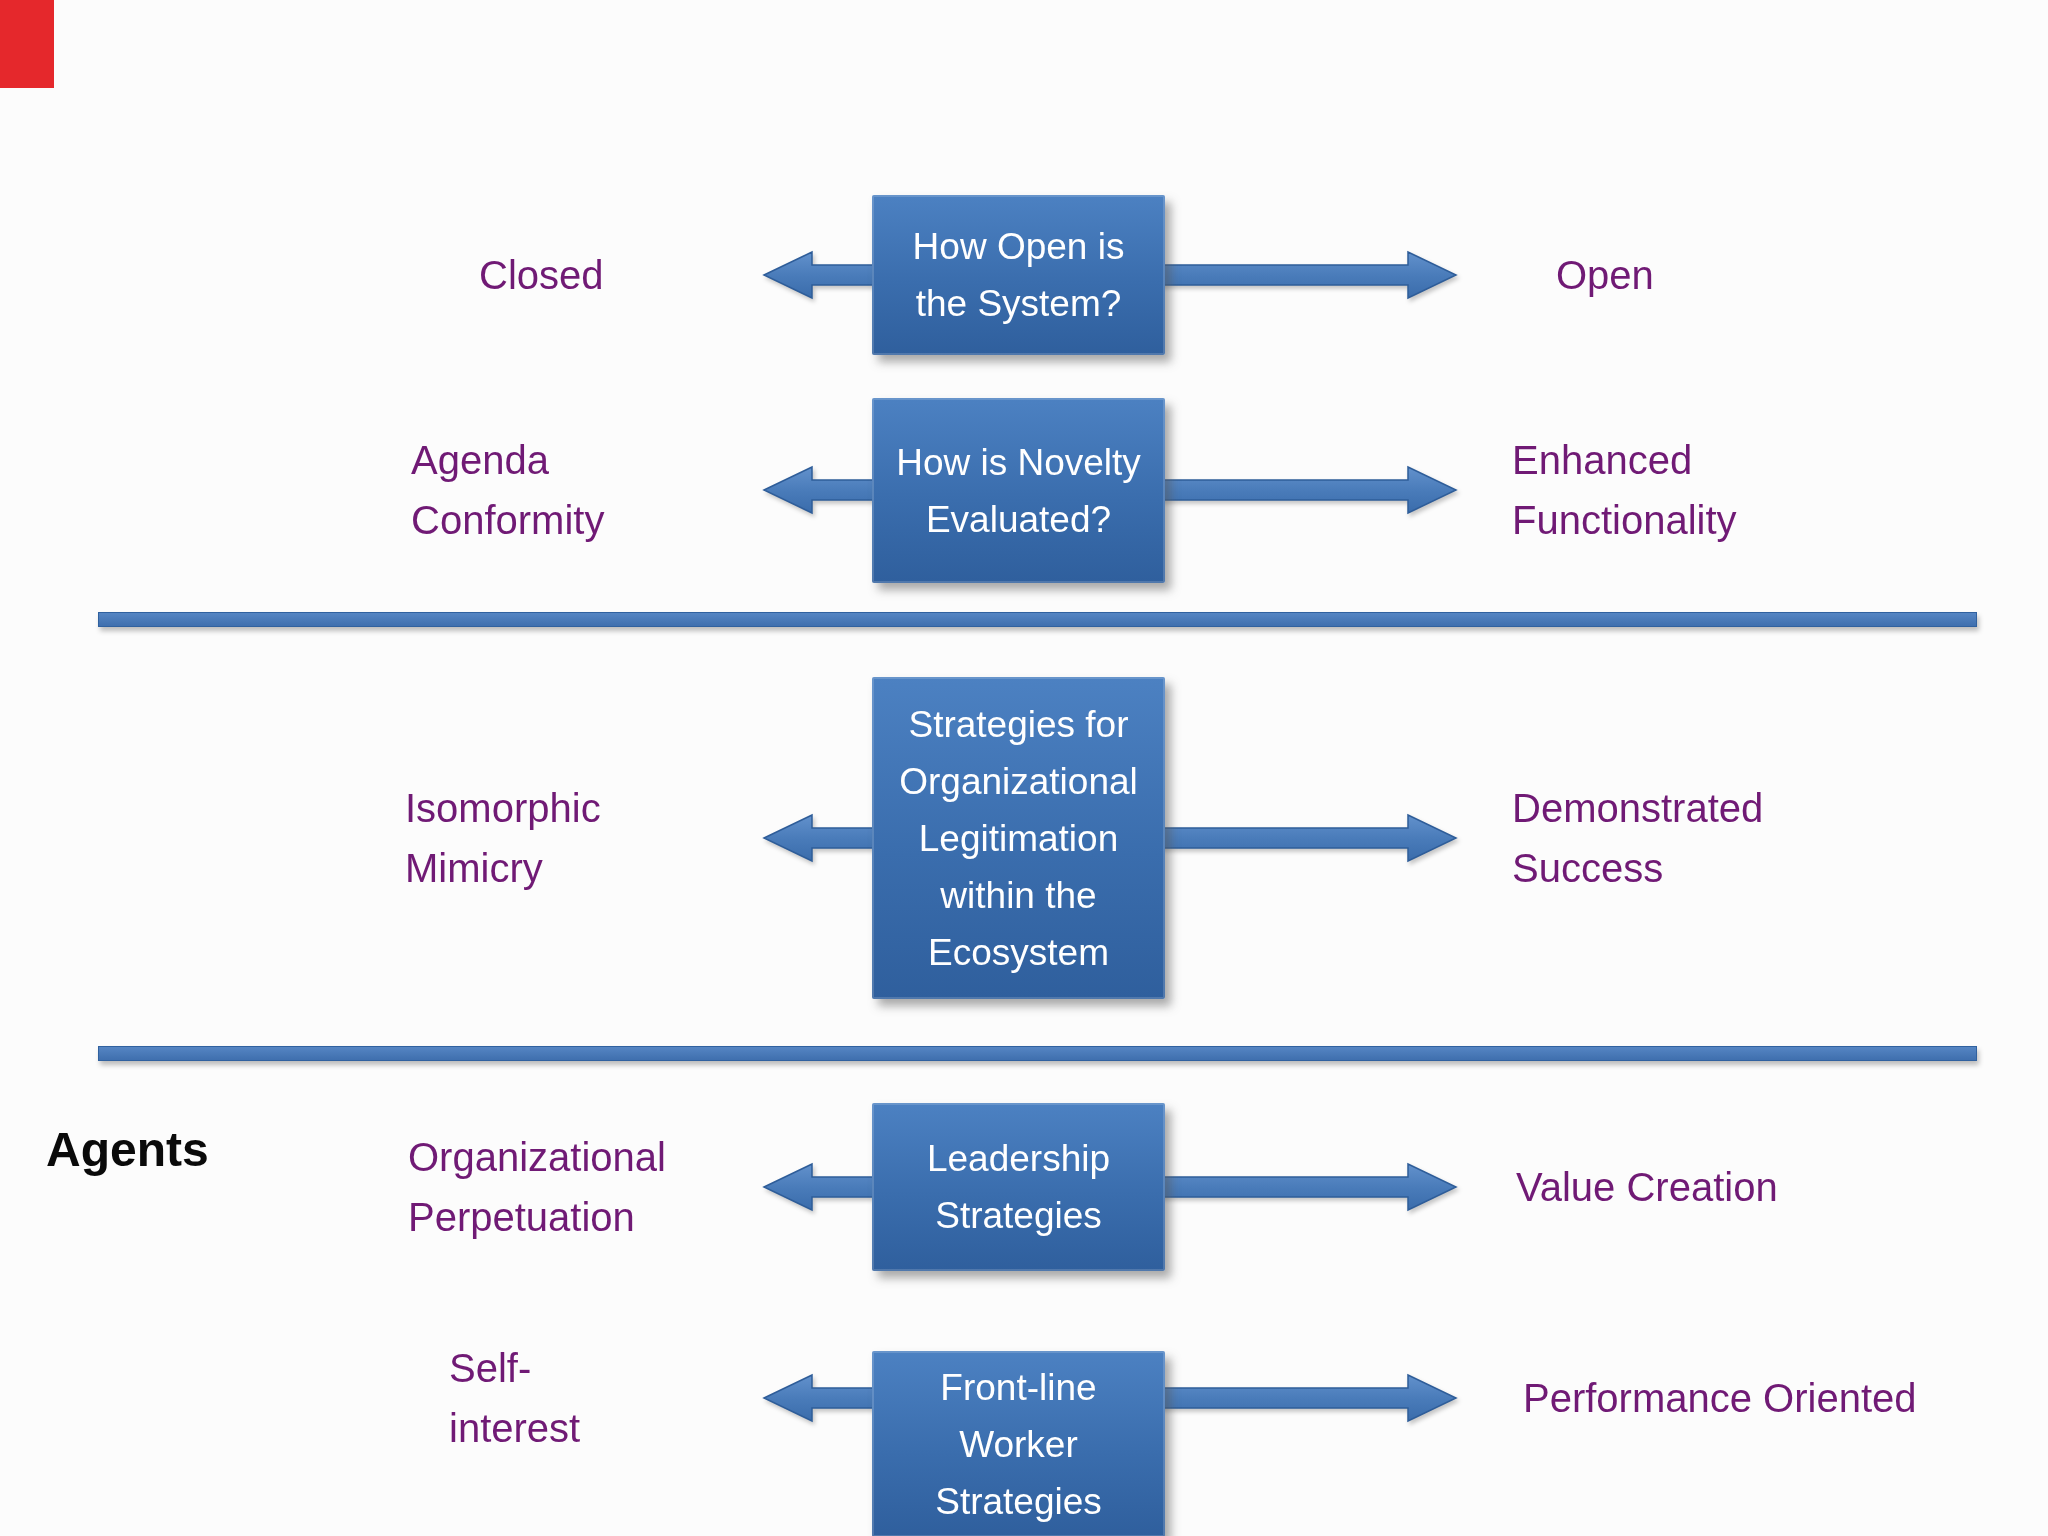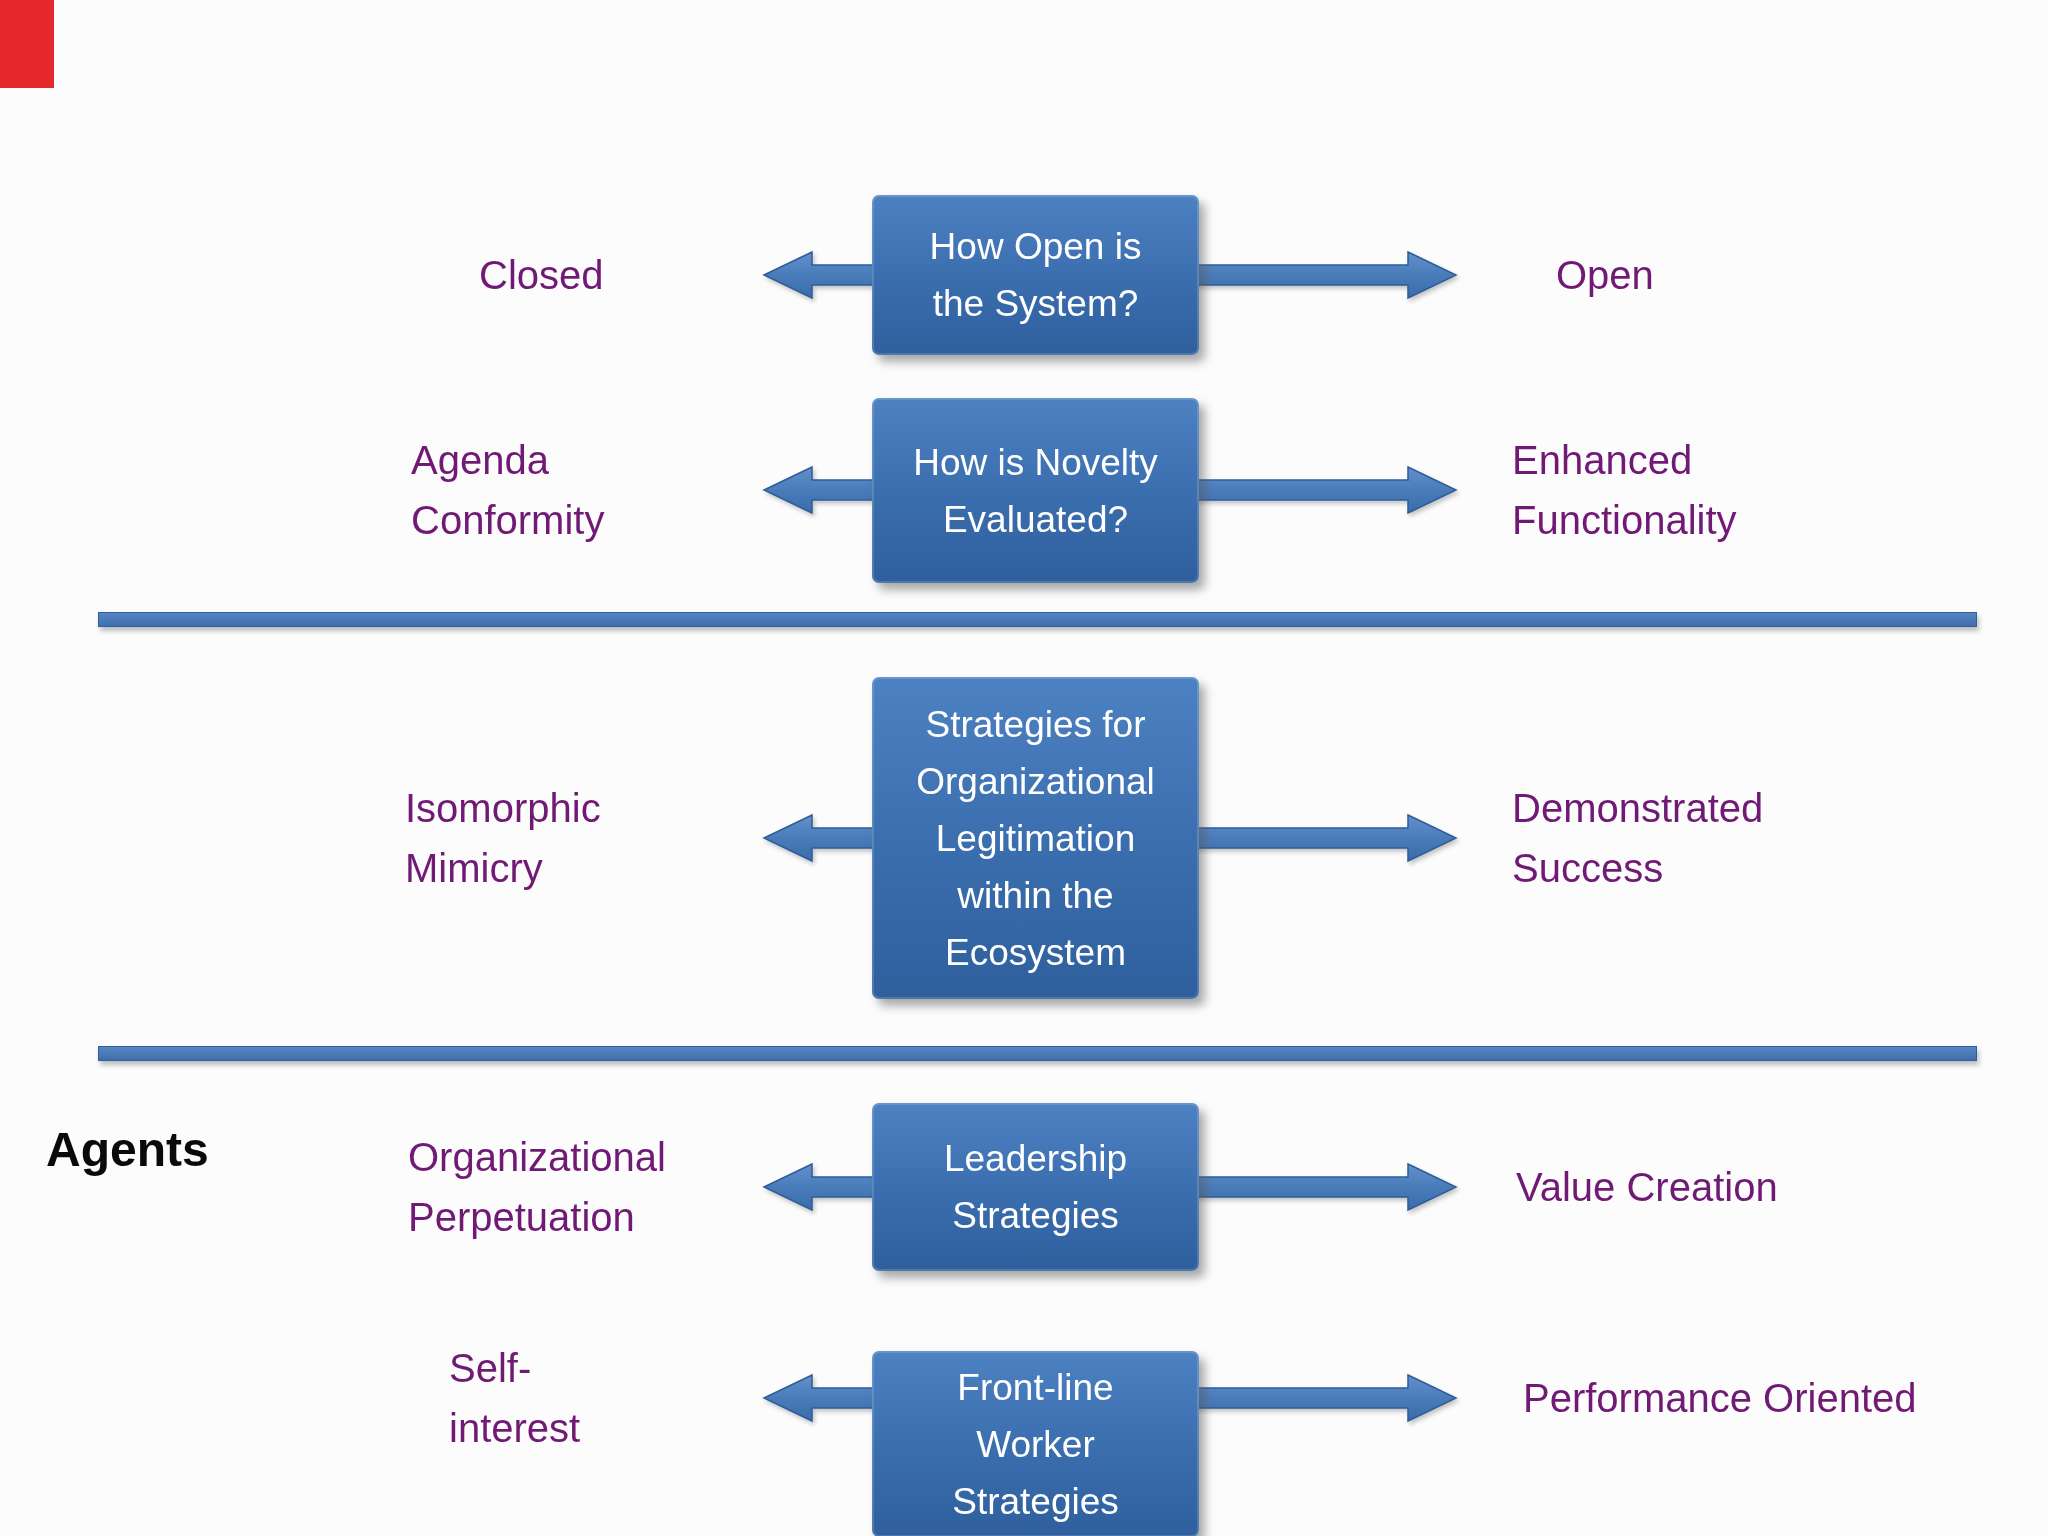--- a/index.html
+++ b/index.html
@@ -18,25 +18,25 @@
   .heading{
     position:absolute;left:46px;
     font-size:48px;font-weight:700;line-height:64px;
     color:#0a0a0a;letter-spacing:0;
   }
   .side-label{
     position:absolute;
     font-size:40px;line-height:60px;color:#701a75;
   }
   .qbox{
-    position:absolute;left:872px;width:327px;
+    position:absolute;left:872px;width:293px;
     display:flex;align-items:center;justify-content:center;
     background:linear-gradient(180deg,#4c81c2 0%,#3a6dad 55%,#2f5f9d 100%);
     box-shadow:6px 7px 10px rgba(90,90,90,0.5), inset 0 0 0 2px rgba(255,255,255,0.16);
-    border-radius:7px;
+    border-radius:2px;
     color:#ffffff;text-align:center;
     font-size:37px;line-height:57px;
     z-index:3;
   }
   .arrow{
     position:absolute;height:56px;z-index:2;
     filter:drop-shadow(2px 3px 2px rgba(0,0,0,0.22));
   }
   .arrow.left{left:762px;width:124px;}
   .arrow.right{left:1151px;width:307px;}

